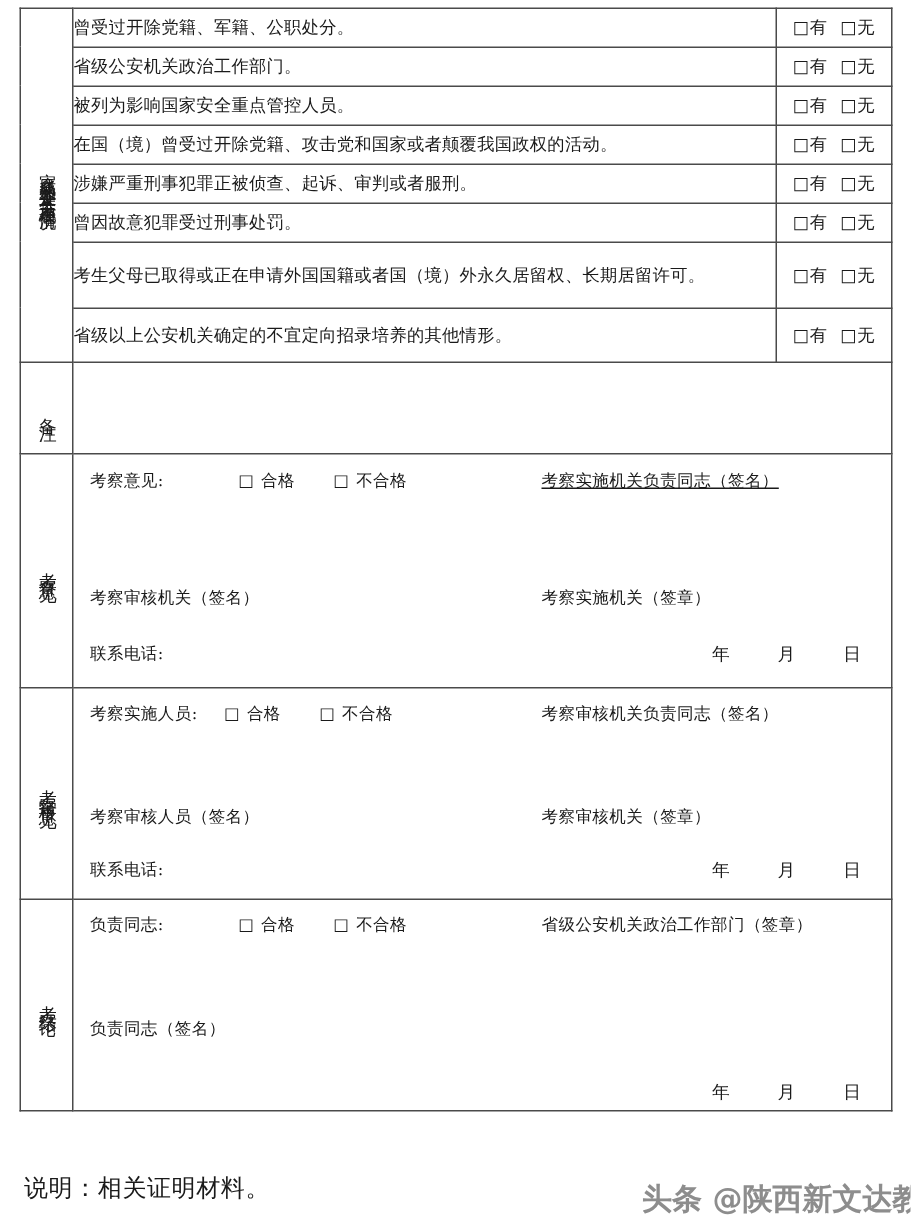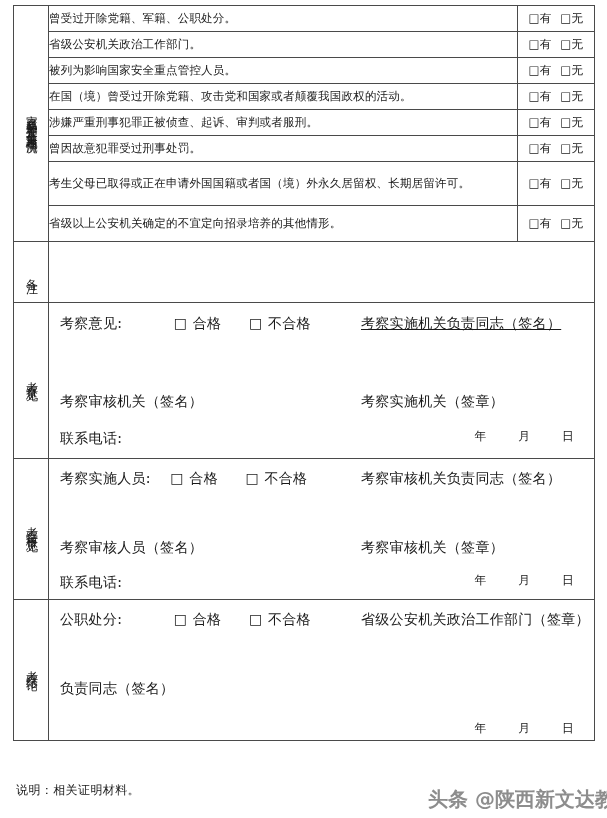--- a/index.html
+++ b/index.html
@@ -94,42 +94,42 @@
     padding: 0;
     height: 155px;
   }
   .opinion-inner {
     position: relative;
     width: 100%;
     height: 100%;
   }
   .ln {
     position: absolute;
-    font-size: 14px;
+    font-size: 11px;
     letter-spacing: 0.3px;
     white-space: nowrap;
   }
   .ln.left  { left: 11px; }
   .ln.right { left: 312px; }
   .gap { display: inline-block; }
   .cbx { letter-spacing: 1px; }
 
   .dateline {
     position: absolute;
     right: 6px;
     white-space: nowrap;
     font-size: 11.8px;
   }
   .dateline span { display: inline-block; width: 40px; text-align: center; }
 
   
   .note {
     position: absolute;
     left: 16px;
-    font-size: 12px;
+    font-size: 16px;
     letter-spacing: 0.4px;
     white-space: nowrap;
   }
   .watermark {
     position: absolute;
     right: 12px;
     font-size: 20px;
     font-weight: bold;
     color: #8d8d8d;
     letter-spacing: 0px;
@@ -279,21 +279,21 @@
       </td>
     </tr>
 
     <tr>
       <td class="vlabel">
         <span class="vtext" style="height:80px;white-space:normal;">考察结论</span>
       </td>
       <td class="opinion" colspan="2" style="height:140px">
         <div class="opinion-inner">
           <div class="ln left" style="top:9px;">
-            <span>公职处分:</span>
+            <span>负责同志:</span>
             <span class="gap" style="width:42px"></span>
             <span class="cbx">□</span>
             <span>合格</span>
             <span class="gap" style="width:18px"></span>
             <span class="cbx">□</span>
             <span>不合格</span>
           </div>
           <div class="ln right" style="top:9px;">省级公安机关政治工作部门（签章）</div>
 
           <div class="ln left" style="top:78px;">负责同志（签名）</div>

